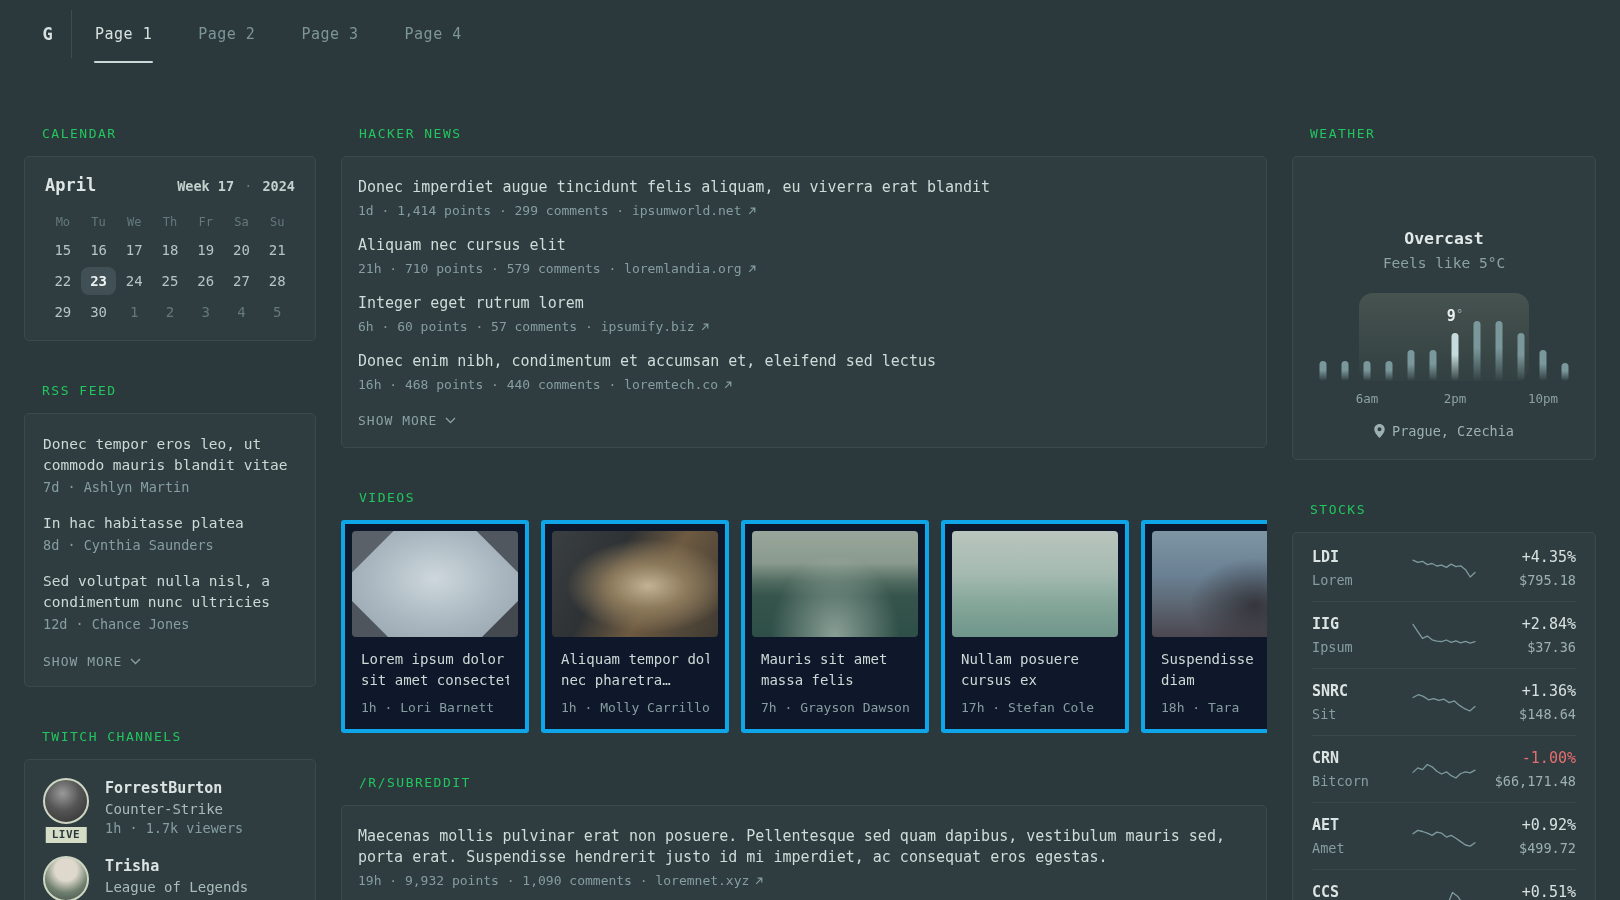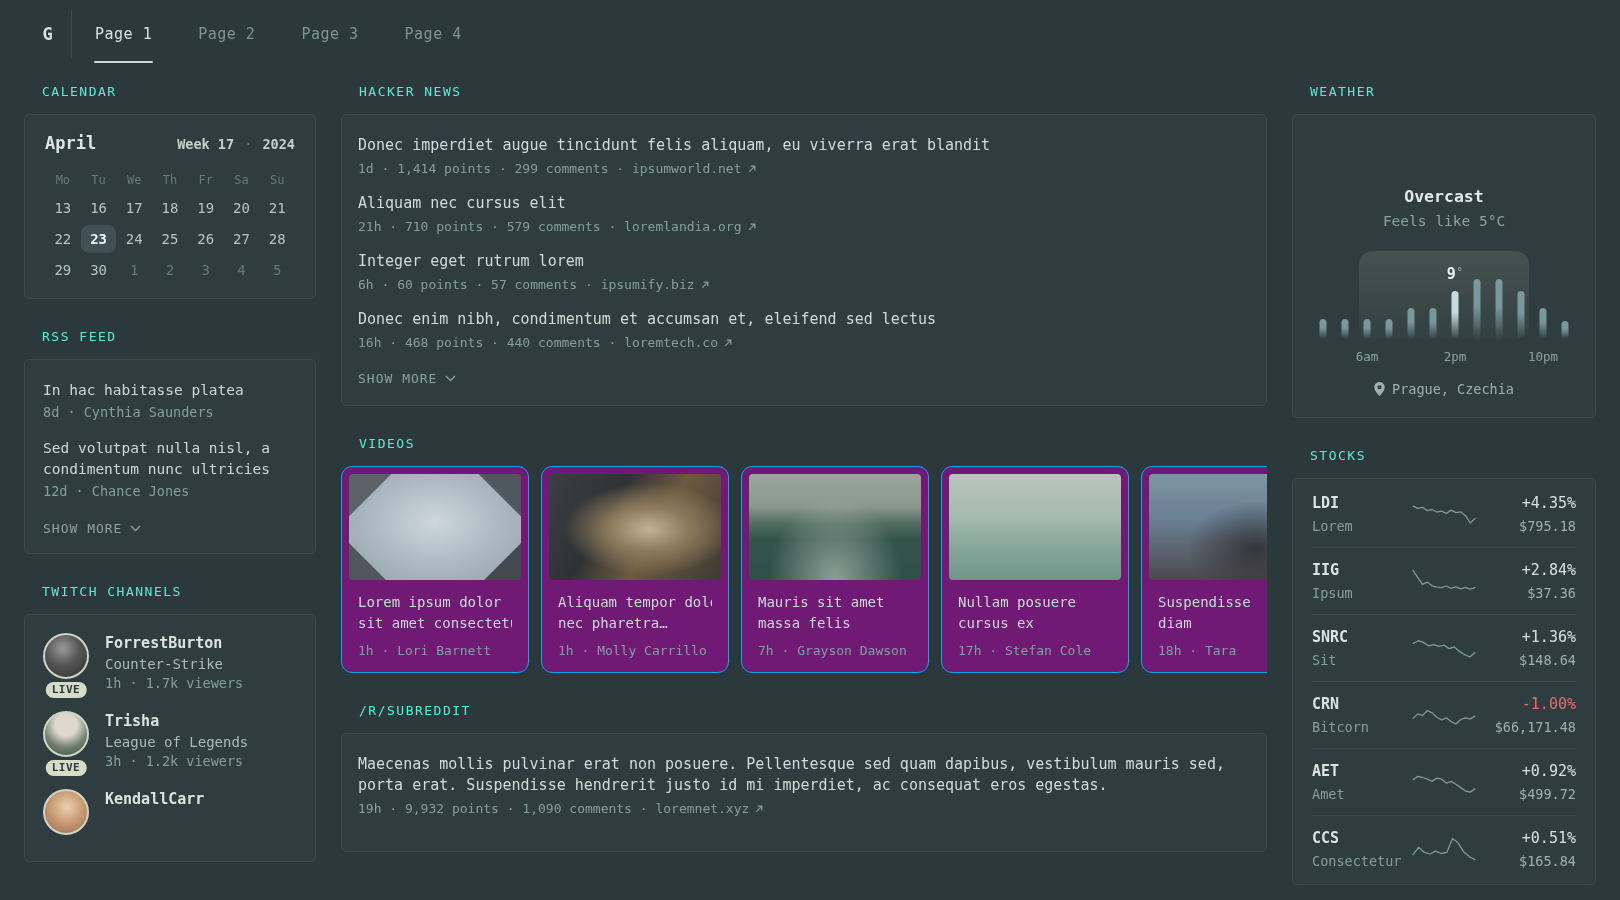--- a/index.html
+++ b/index.html
@@ -25,22 +25,22 @@
     content:""; position:absolute; left:22px; right:22px; bottom:-5px;
     height:2px; background:#cdd9d8; border-radius:1px;
   }
   
   .main {
     display:grid; grid-template-columns:292px 926px 304px;
     column-gap:25px; padding:0 24px; align-items:start;
   }
   .section { margin-bottom:30px; }
   .sec-header {
-    font-size:13px; letter-spacing:1.5px; color:#5eead4;
-    padding:0 18px; margin-bottom:15px;
+    font-size:13px; letter-spacing:1.5px; color:#22c55e;
+    padding:0 18px; margin-bottom:15px;margin-top:42px;
   }
   .card {
     background:#2f3d40; border:1px solid #3b4a4d; border-radius:5px;
   }
   
   .cal-card { padding:18px 20px 14px 20px; }
   .cal-top { display:flex; justify-content:space-between; align-items:baseline; }
   .cal-month { font-size:17px; font-weight:bold; color:#dde5e4; }
   .cal-week { font-size:13.5px; color:#c3d1cf; font-weight:bold; }
   .cal-week .dot { color:#64797b; font-weight:normal; padding:0 2px; }
@@ -73,29 +73,29 @@
   .tw-avatar {
     width:46px; height:46px; border-radius:50%;
     border:2px solid #ccd6c3;
   }
   .av-grayscale { background:radial-gradient(circle at 42% 32%, #9a9a9a 0%, #555 45%, #2e2e2e 100%); }
   .av-winter { background:radial-gradient(circle at 50% 28%, #ded9cc 0%, #ded9cc 30%, #70806f 62%, #3f4a44 100%); }
   .av-portrait { background:radial-gradient(circle at 52% 38%, #ecd0ae 0%, #c99a74 48%, #8a6850 100%); }
   .live-badge {
     position:absolute; left:50%; bottom:-7px; transform:translateX(-50%);
     background:#d6ddc7; color:#2b393c; font-size:11px; font-weight:bold;
-    padding:1px 6px 2px 6px; border-radius:8px; letter-spacing:.5px;
+    padding:1px 6px 2px 6px; border-radius:0; letter-spacing:.5px;
   }
   .tw-name { font-size:15px; font-weight:bold; color:#dce4e3; line-height:20px; }
   .tw-game { font-size:14px; color:#a9bcba; margin-top:3px; }
   .tw-meta { font-size:13.5px; color:#869ea0; margin-top:3px; }
   
   .videos-row { display:flex; gap:12px; overflow:hidden; }
   .video-card {
-    background:#701a75; border:1px solid #0ea5e9; border-radius:11px;
+    background:#0f172a; border:4px solid #0ea5e9; border-radius:3px;
     flex:0 0 188px; width:188px; padding:7px 7px 14px 7px; cursor:pointer;
   }
   .video-thumb { height:106px; border-radius:4px; }
   .thumb-pillars {
     background-image:
       linear-gradient(45deg, #4e555c 13%, rgba(0,0,0,0) 13.5%),
       linear-gradient(-45deg, #43494f 13%, rgba(0,0,0,0) 13.5%),
       linear-gradient(135deg, #5a6168 15%, rgba(0,0,0,0) 15.5%),
       linear-gradient(-135deg, #50575e 15%, rgba(0,0,0,0) 15.5%),
       radial-gradient(ellipse at 50% 45%, #cdd7dc 0%, #aab7c0 55%, #94a2ab 100%);
@@ -197,21 +197,21 @@
           </div>
         </div>
         <div class="cal-grid" id="cal-grid">
             <div class="cal-cell cal-wd">Mo</div>
             <div class="cal-cell cal-wd">Tu</div>
             <div class="cal-cell cal-wd">We</div>
             <div class="cal-cell cal-wd">Th</div>
             <div class="cal-cell cal-wd">Fr</div>
             <div class="cal-cell cal-wd">Sa</div>
             <div class="cal-cell cal-wd">Su</div>
-            <div class="cal-cell cal-day">13</div>
+            <div class="cal-cell cal-day">15</div>
             <div class="cal-cell cal-day">16</div>
             <div class="cal-cell cal-day">17</div>
             <div class="cal-cell cal-day">18</div>
             <div class="cal-cell cal-day">19</div>
             <div class="cal-cell cal-day">20</div>
             <div class="cal-cell cal-day">21</div>
             <div class="cal-cell cal-day">22</div>
             <div class="cal-cell cal-day selected">23</div>
             <div class="cal-cell cal-day">24</div>
             <div class="cal-cell cal-day">25</div>
@@ -226,20 +226,26 @@
             <div class="cal-cell cal-day dim">4</div>
             <div class="cal-cell cal-day dim">5</div>
           </div>
       </div>
     </div>
 
     <div class="section">
       <div class="sec-header">RSS FEED</div>
       <div class="card rss-card" id="rss-card"><div class="rss-item">
             <div class="rss-title">
+              <div>Donec tempor eros leo, ut</div>
+              <div>commodo mauris blandit vitae</div>
+            </div>
+            <div class="rss-meta">7d · Ashlyn Martin</div>
+          </div><div class="rss-item">
+            <div class="rss-title">
               <div>In hac habitasse platea</div>
             </div>
             <div class="rss-meta">8d · Cynthia Saunders</div>
           </div><div class="rss-item">
             <div class="rss-title">
               <div>Sed volutpat nulla nisl, a</div>
               <div>condimentum nunc ultricies</div>
             </div>
             <div class="rss-meta">12d · Chance Jones</div>
           </div><div class="show-more">

